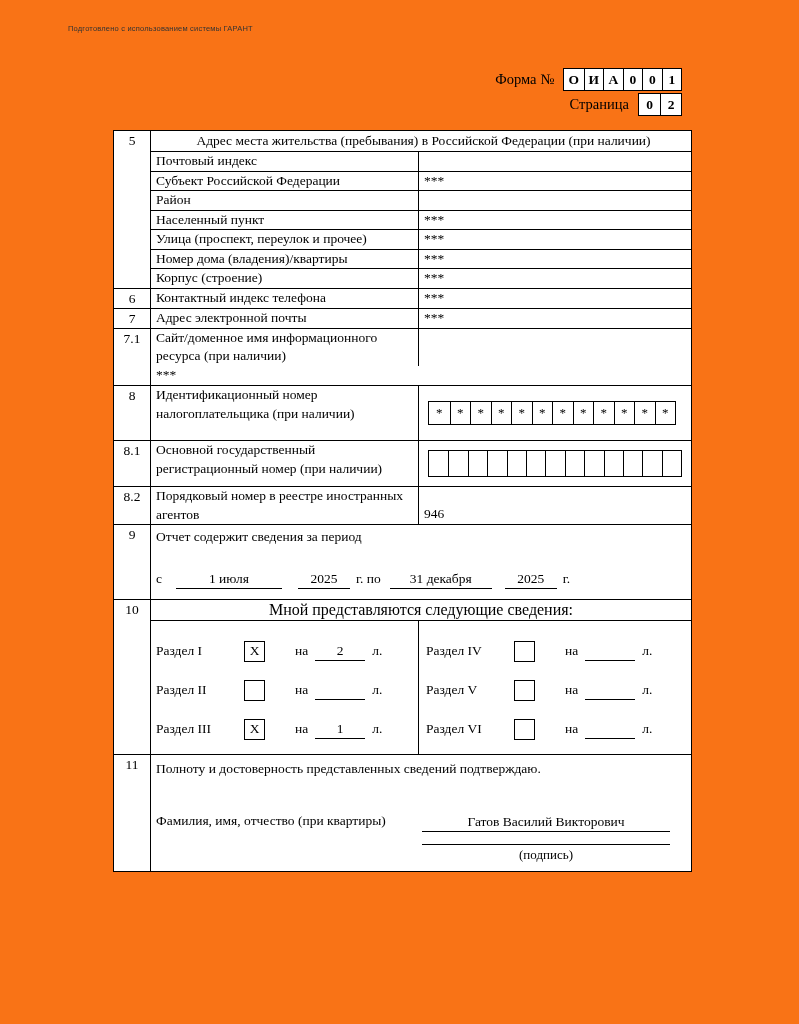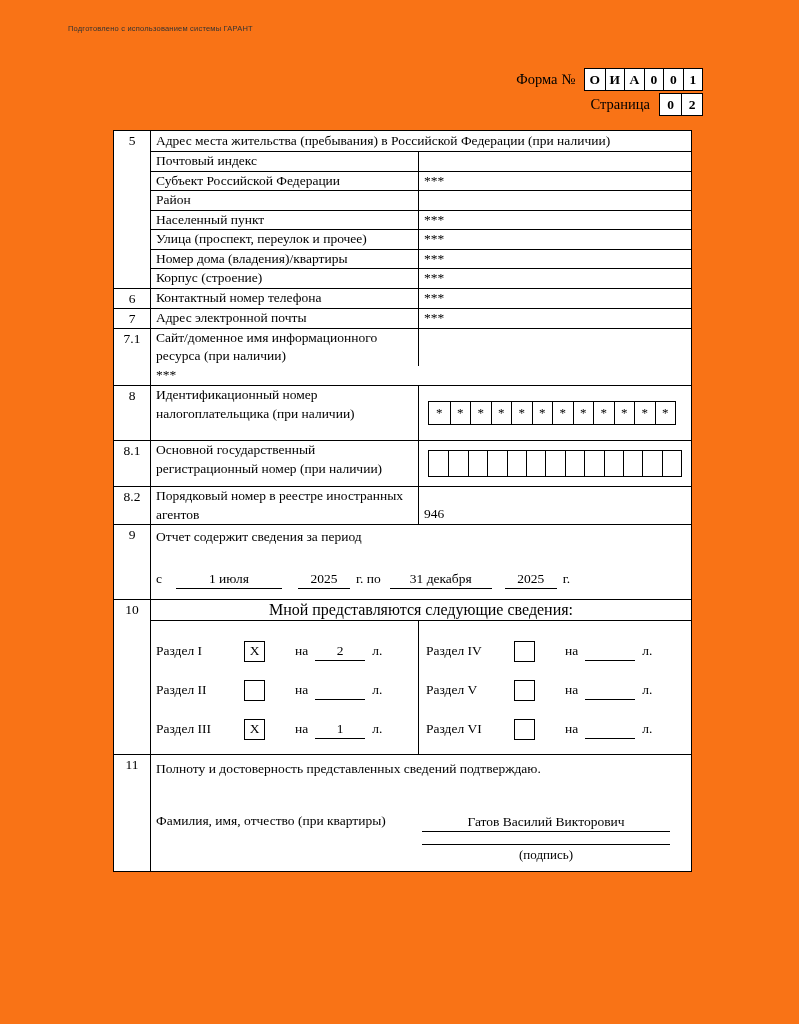--- a/index.html
+++ b/index.html
@@ -14,21 +14,21 @@
   .page { position:absolute; inset:0; background:#f97316; }
 
   
   .garant-note {
     position:absolute; left:68px; top:24px;
     font-family:"Liberation Sans", sans-serif;
     font-size:7.5px; letter-spacing:.2px; color:#333;
   }
 
   
-  .form-header { position:absolute; top:68px; right:96px; }
+  .form-header { position:absolute; top:68px; right:117px; }
   .fh-row { display:flex; justify-content:flex-end; align-items:center; }
   .fh-label { font-size:14.5px; margin-right:9px; white-space:nowrap; }
   .code-strip { display:flex; border:1.5px solid #000; background:#fff; }
   .code-cell {
     width:19.5px; height:21px; display:flex; align-items:center; justify-content:center;
     font-weight:bold; font-size:13.5px; border-left:1px solid #000;
   }
   .code-cell:first-child { border-left:none; }
   .page-row { margin-top:2px; }
   .page-row .code-cell { width:21px; }
@@ -45,21 +45,21 @@
     text-align:center; font-size:13.5px; padding-top:1px; line-height:18px;
   }
   .gcontent { flex:1; min-width:0; }
   .frow { display:flex; border-top:1px solid #000; min-height:19px; }
   .gcontent > :first-child { border-top:none; }
   .flabel {
     width:268px; flex:none; border-right:1px solid #000;
     padding-left:5px; padding-right:4px; font-size:13.5px; line-height:18.5px;
   }
   .fvalue { flex:1; padding-left:5px; font-size:13.5px; line-height:18.5px; }
-  .title-row { font-size:13.5px; line-height:19px; padding-left:5px; min-height:20px; }
+  .title-row { font-size:13.5px; line-height:19px; padding-left:5px; min-height:20px;text-align:center; }
   .v-bottom { display:flex; align-items:flex-end; padding-bottom:1px; }
 
   
   .strip-holder { display:flex; align-items:center; padding-left:9px; }
   .boxcells { display:flex; border:1.5px solid #000; background:#fff; }
   .boxcell {
     width:20.5px; height:22px; border-left:1px solid #000;
     display:flex; align-items:center; justify-content:center; font-size:13px;
   }
   .boxcell:first-child { border-left:none; }
@@ -177,21 +177,21 @@
           <div class="flabel">Корпус (строение)</div>
           <div class="fvalue">***</div>
         </div>
       </div>
     </div>
 
     <div class="group">
       <div class="numcol">6</div>
       <div class="gcontent">
         <div class="frow">
-          <div class="flabel">Контактный номер телефона</div>
+          <div class="flabel">Контактный индекс телефона</div>
           <div class="fvalue">***</div>
         </div>
       </div>
     </div>
 
     <div class="group">
       <div class="numcol">7</div>
       <div class="gcontent">
         <div class="frow">
           <div class="flabel">Адрес электронной почты</div>

